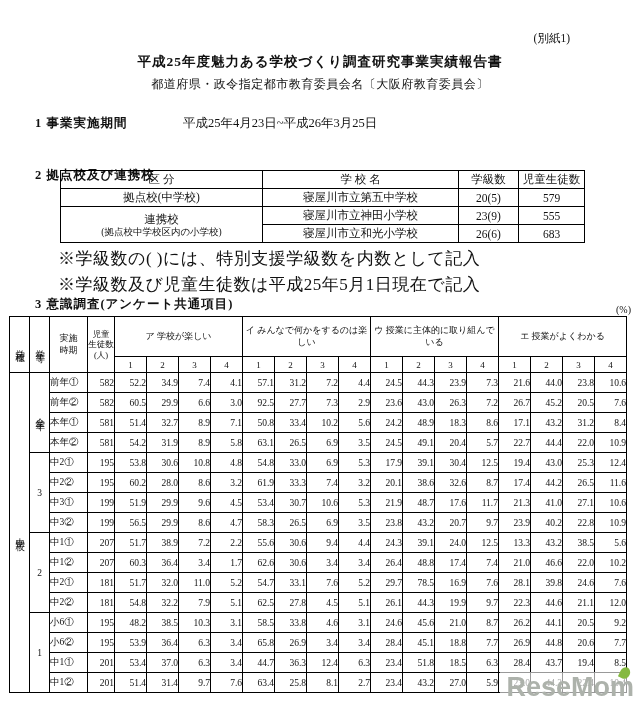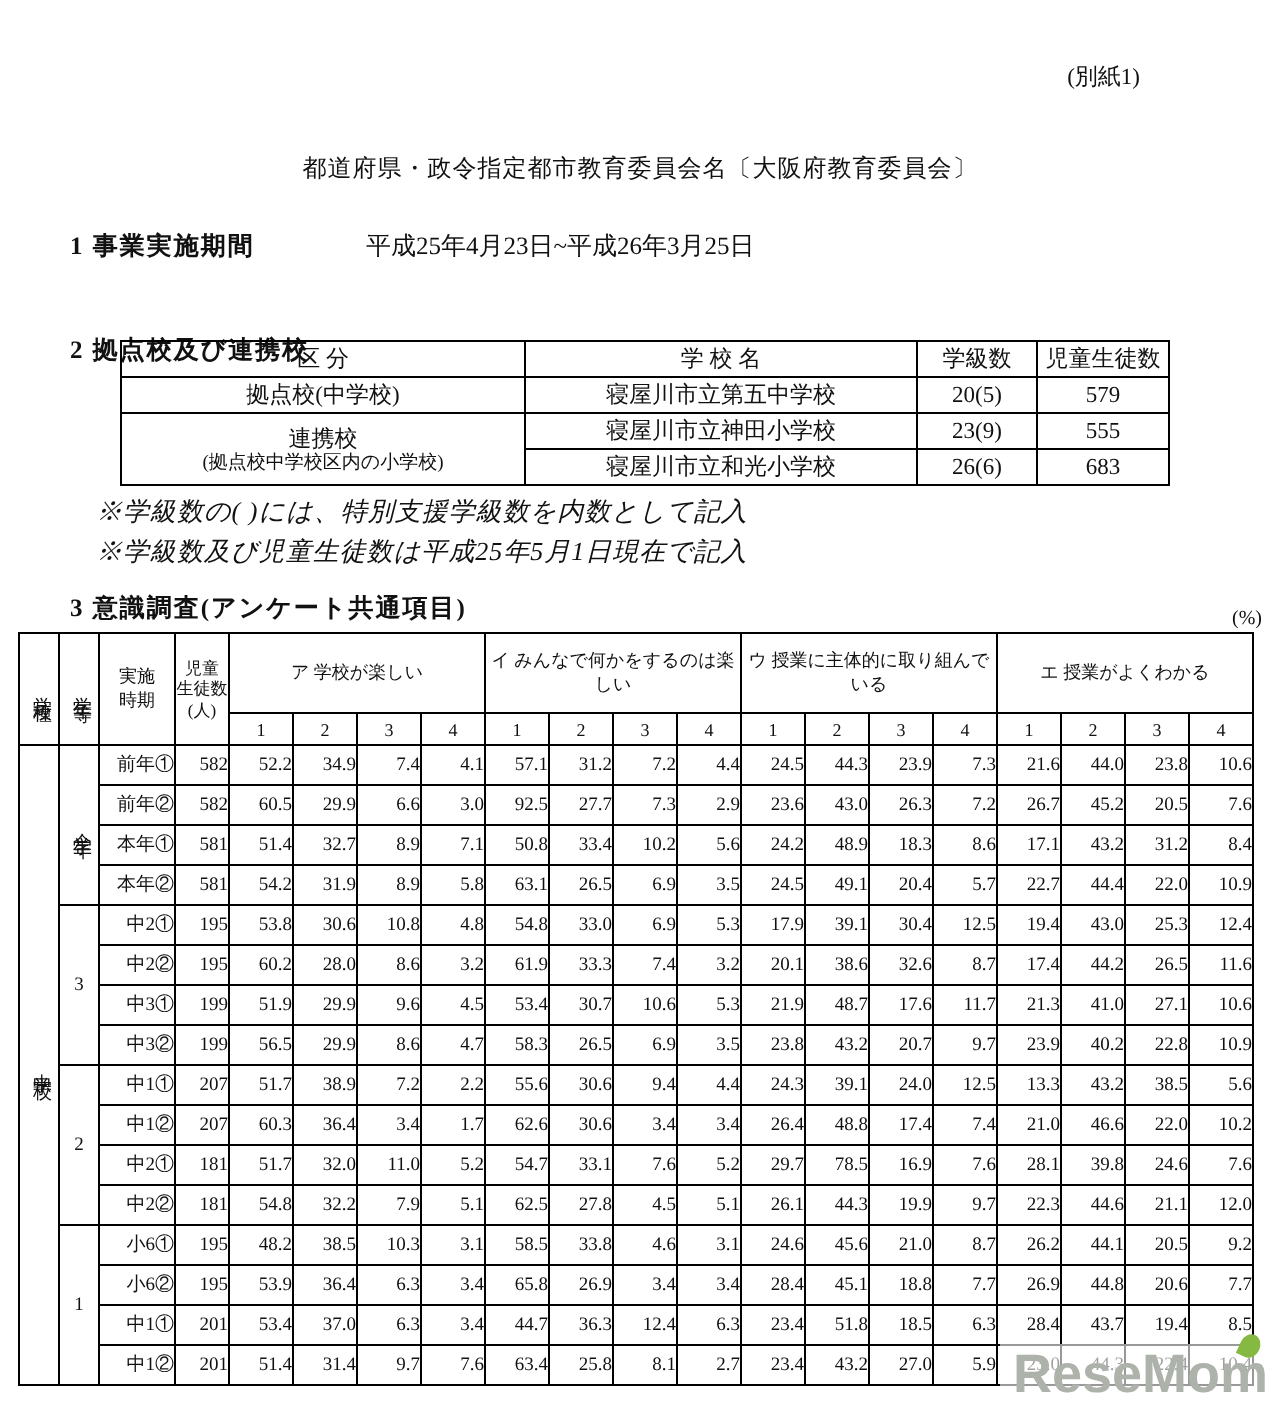--- a/index.html
+++ b/index.html
@@ -21,48 +21,49 @@
   #sec3-heading { top:296px; }
   .unit-label { position:absolute; right:9px; top:304px; font-size:10px; }
 
   table { border-collapse:collapse; table-layout:fixed; }
   th, td { border:1px solid #000; font-weight:normal; }
 
   .schools-table { position:absolute; top:170px; left:60px; font-size:11.5px; }
   .schools-table th, .schools-table td { text-align:center; padding:1px 2px; height:18px; vertical-align:middle; }
   .cat-sub { font-size:9.5px; line-height:1.1; }
 
-  .notes { position:absolute; left:48px; top:246px; font-size:13px; line-height:1.5; letter-spacing:0.5px;font-style:italic; }
+  .notes { position:absolute; left:58px; top:246px; font-size:17px; line-height:1.5; letter-spacing:0.5px; }
 
   .survey-table { position:absolute; top:316px; left:9px; font-size:9.5px; }
   .survey-table th, .survey-table td { padding:0; vertical-align:middle; }
   .qgroup { height:40px; font-size:9px; text-align:center; line-height:1.3; padding:1px 3px; }
   .phead, .shead { white-space:pre-line; text-align:center; font-size:9px; line-height:1.25; }
   .shead { font-size:8.5px; }
   .vhead { text-align:center; }
   .vtext { writing-mode:vertical-rl; text-orientation:upright; letter-spacing:2px;
            line-height:1; display:inline-block; }
   .scale-cell { height:16px; text-align:center; font-size:9px; }
   .vcell { text-align:center; vertical-align:middle; }
-  .period-cell { text-align:right; height:20px;font-family:Liberation Serif, serif; }
+  .period-cell { text-align:left; height:20px;font-family:Liberation Serif, serif; }
   .students-cell, .num-cell { text-align:right; padding-right:2px; height:20px; }
 
   .watermark { position:absolute; right:2px; bottom:0; z-index:5;
                font-family:"Liberation Sans","DejaVu Sans",sans-serif;
                font-weight:bold; font-size:27px; line-height:1; color:#adb2ab;
                background:rgba(255,255,255,0.6); padding:2px 4px 0 6px; }
   .wm-leaf { position:absolute; top:-5px; right:8px; width:10px; height:12px;
              background:#85b941; border-radius:70% 70% 70% 0; transform:rotate(25deg); }
 </style>
 </head>
 <body>
 
 <div class="page">
 
   <div class="attachment">(別紙1)</div>
+  <div class="doc-title">平成25年度魅力ある学校づくり調査研究事業実績報告書</div>
   <div class="doc-subtitle">都道府県・政令指定都市教育委員会名〔大阪府教育委員会〕</div>
 
   <div class="sec-heading" id="sec1-heading">1 事業実施期間</div>
   <div id="sec1-period">平成25年4月23日~平成26年3月25日</div>
 
   <div class="sec-heading" id="sec2-heading">2 拠点校及び連携校</div>
 
   <table class="schools-table">
     <colgroup>
         <col style="width:202px">

